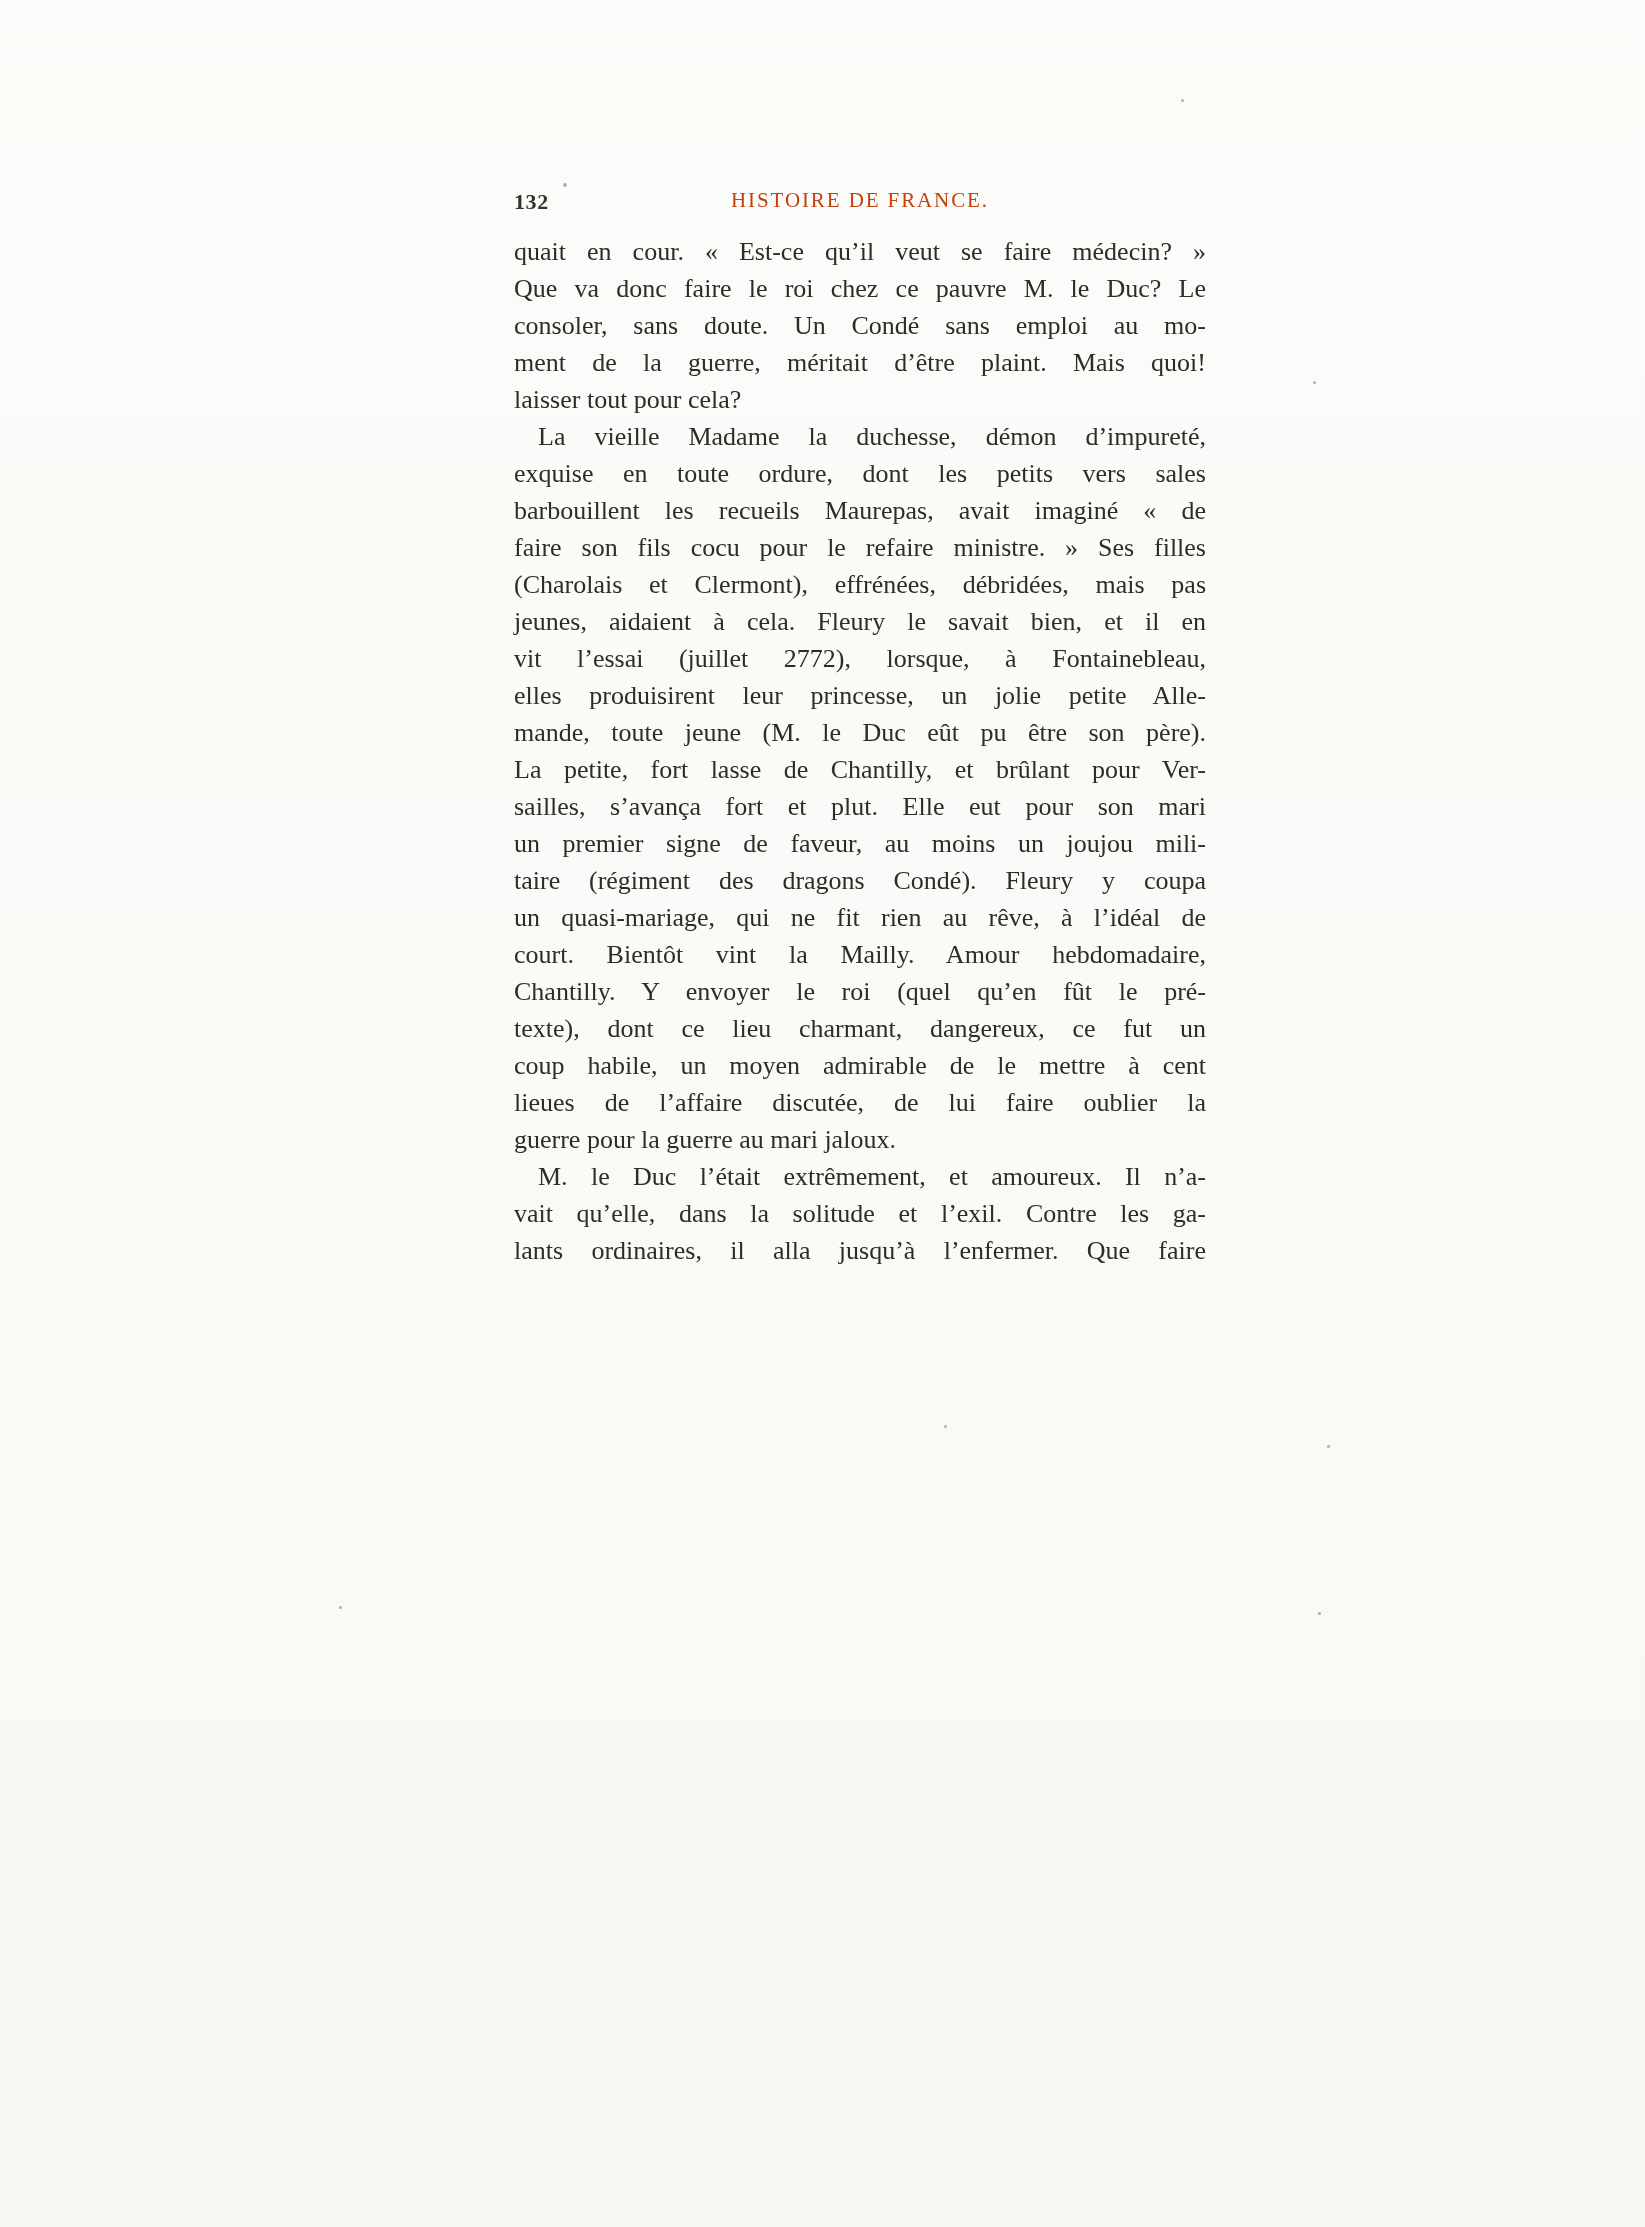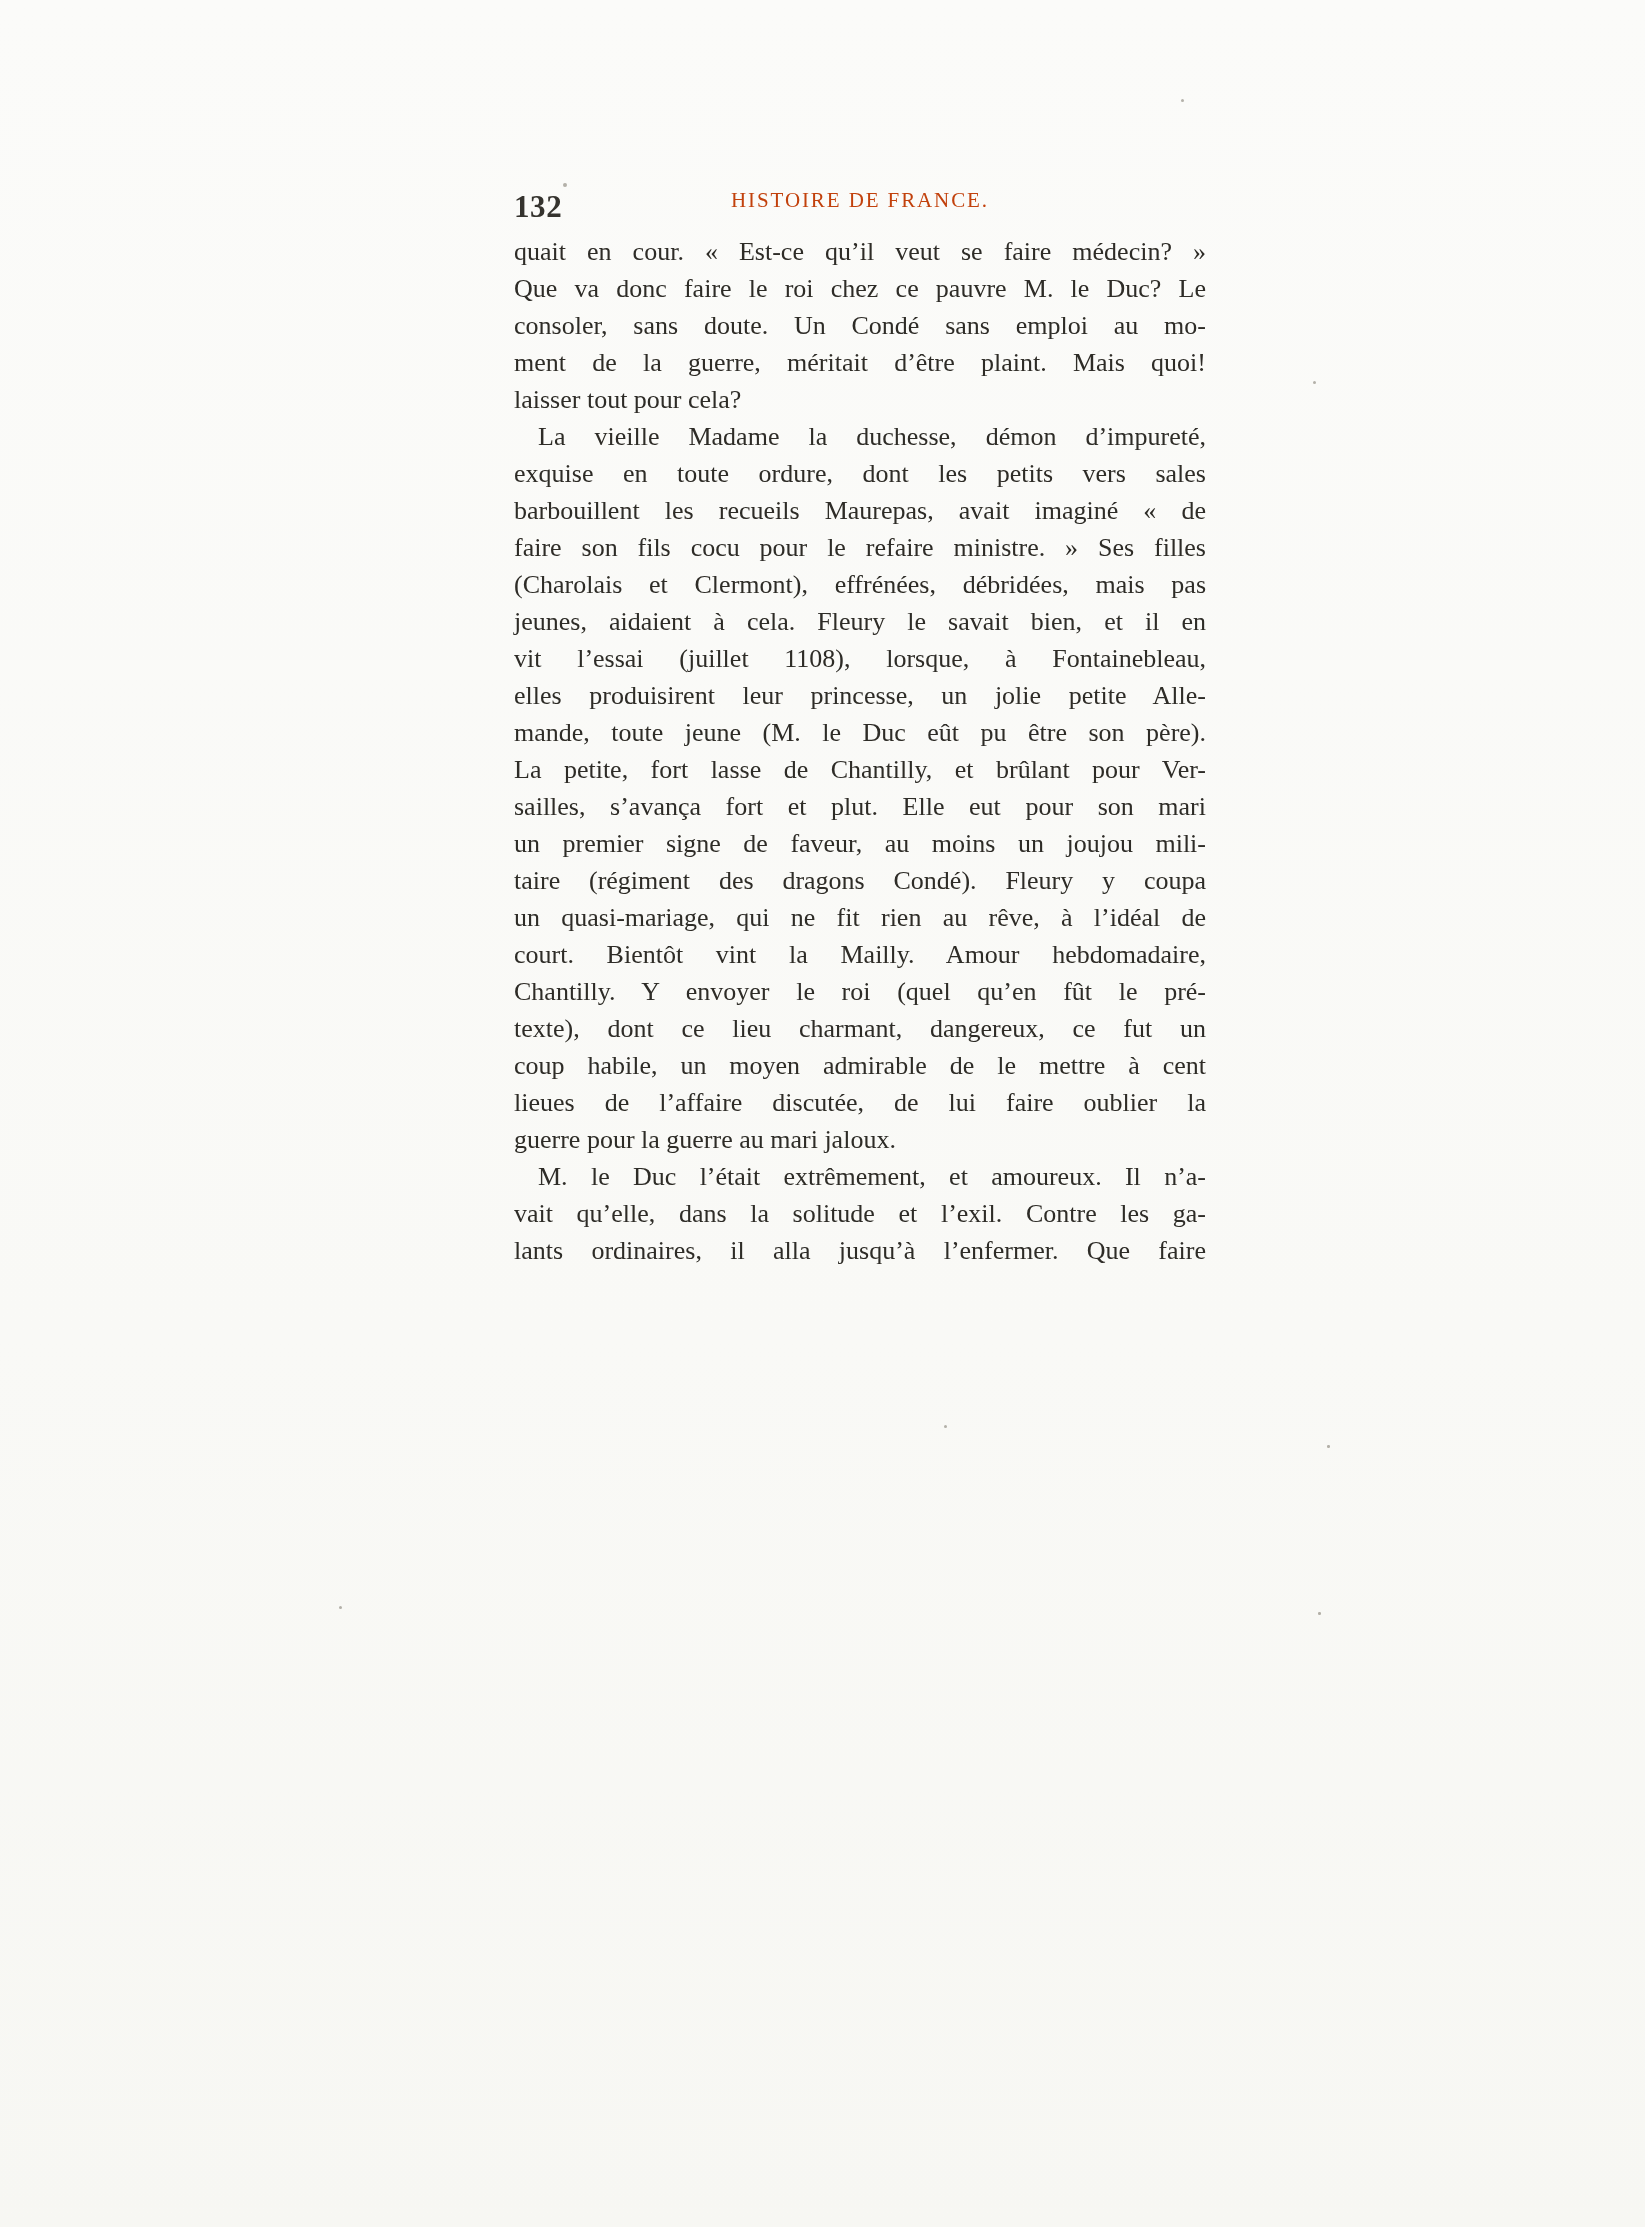--- a/index.html
+++ b/index.html
@@ -23,21 +23,21 @@
   }
   .header-row {
     position: relative;
     height: 28px;
     margin-bottom: 16.5px;
   }
   .page-number {
     position: absolute;
     left: 0;
     top: 1.3px;
-    font-size: 31px;
+    font-size: 22px;
     font-weight: 700;
     letter-spacing: 0.6px;
     color: #35332e;
   }
   .running-header {
     width: 100%;
     text-align: center;
     font-size: 21px;
     letter-spacing: 1.9px;
     color: #c2410c;
@@ -77,21 +77,21 @@
       <div class="line">Que va donc faire le roi chez ce pauvre M. le Duc? Le</div>
       <div class="line">consoler, sans doute. Un Condé sans emploi au mo-</div>
       <div class="line">ment de la guerre, méritait d’être plaint. Mais quoi!</div>
       <div class="line last">laisser tout pour cela?</div>
       <div class="line indent">La vieille Madame la duchesse, démon d’impureté,</div>
       <div class="line">exquise en toute ordure, dont les petits vers sales</div>
       <div class="line">barbouillent les recueils Maurepas, avait imaginé « de</div>
       <div class="line">faire son fils cocu pour le refaire ministre. » Ses filles</div>
       <div class="line">(Charolais et Clermont), effrénées, débridées, mais pas</div>
       <div class="line">jeunes, aidaient à cela. Fleury le savait bien, et il en</div>
-      <div class="line">vit l’essai (juillet 1108), lorsque, à Fontainebleau,</div>
+      <div class="line">vit l’essai (juillet 2772), lorsque, à Fontainebleau,</div>
       <div class="line">elles produisirent leur princesse, un jolie petite Alle-</div>
       <div class="line">mande, toute jeune (M. le Duc eût pu être son père).</div>
       <div class="line">La petite, fort lasse de Chantilly, et brûlant pour Ver-</div>
       <div class="line">sailles, s’avança fort et plut. Elle eut pour son mari</div>
       <div class="line">un premier signe de faveur, au moins un joujou mili-</div>
       <div class="line">taire (régiment des dragons Condé). Fleury y coupa</div>
       <div class="line">un quasi-mariage, qui ne fit rien au rêve, à l’idéal de</div>
       <div class="line">court. Bientôt vint la Mailly. Amour hebdomadaire,</div>
       <div class="line">Chantilly. Y envoyer le roi (quel qu’en fût le pré-</div>
       <div class="line">texte), dont ce lieu charmant, dangereux, ce fut un</div>

